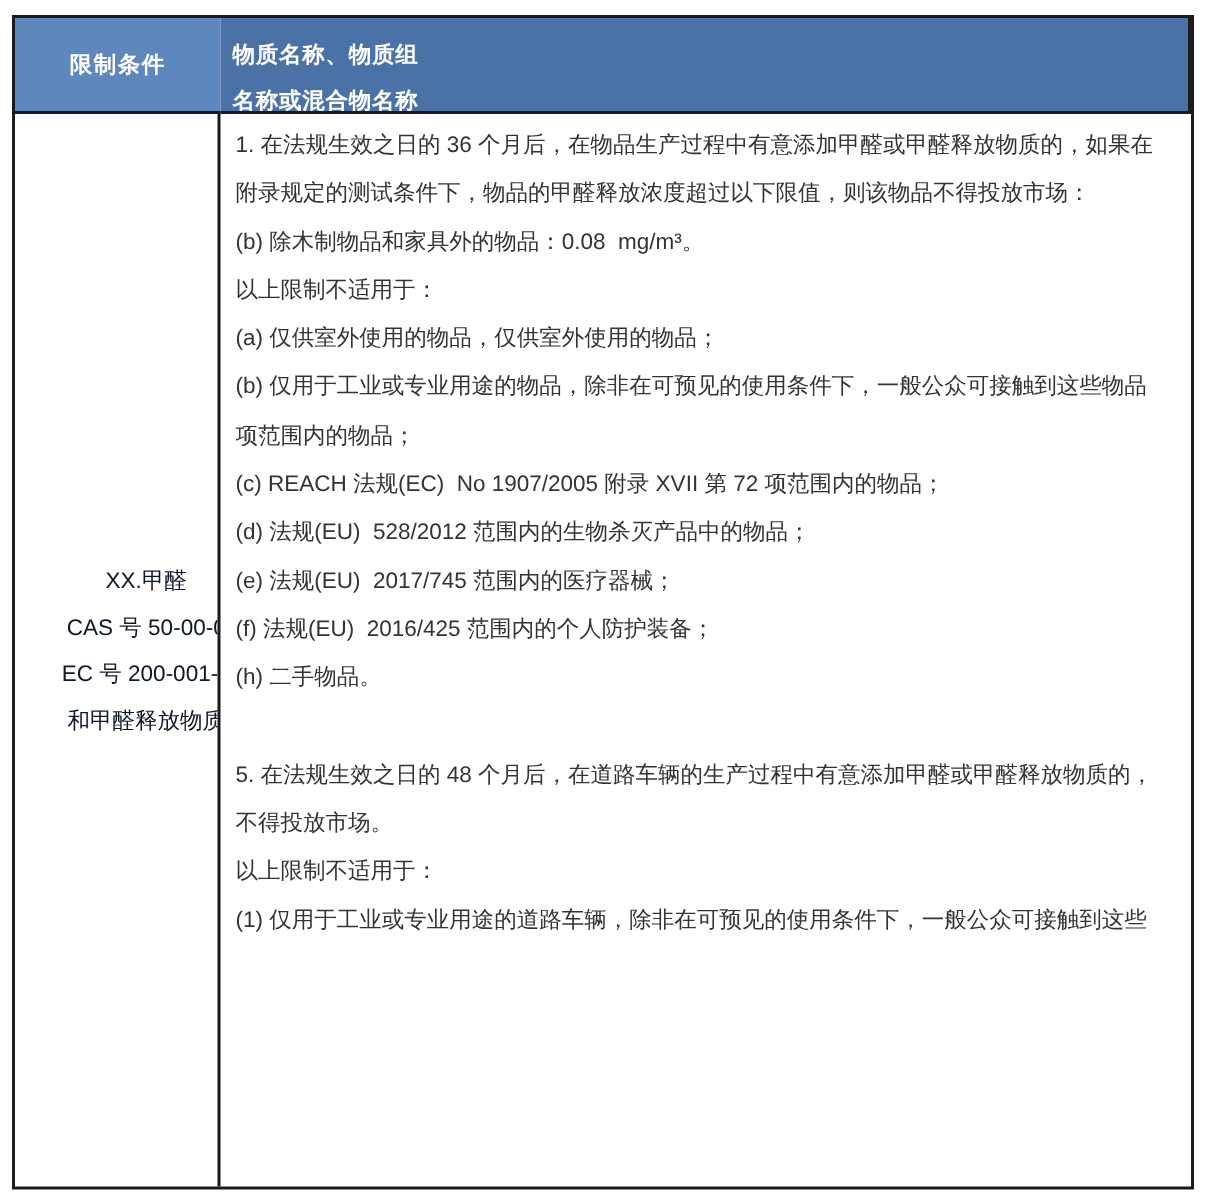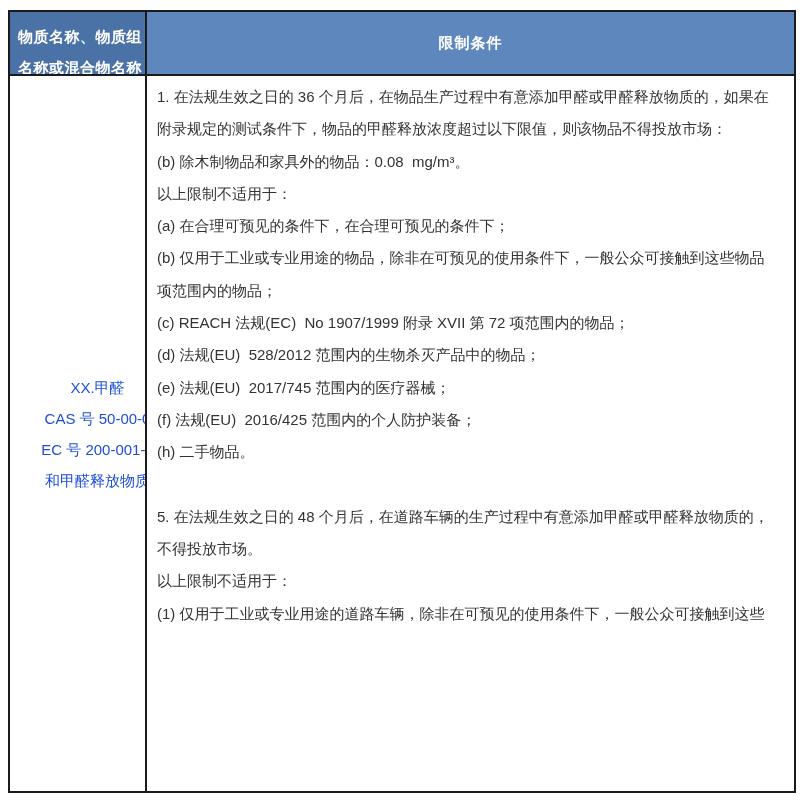--- a/index.html
+++ b/index.html
@@ -45,21 +45,21 @@
     justify-content: center;
     letter-spacing: 1px;
   }
   
   .bcell-left {
     border-right: 2px solid #1b1b1b;
     display: flex;
     flex-direction: column;
     align-items: center;
     justify-content: center;
-    color: #1d4ed8;
+    color: #0f172a;
     font-size: 15px;
     overflow: hidden;
     padding-left: 40px;
   }
   .bcell-left .line {
     line-height: 31px;
     white-space: pre;
     text-align: center;
   }
   .bcell-right {
@@ -72,45 +72,45 @@
   .bcell-right .line {
     line-height: 32.3px;
     white-space: pre;
   }
 </style>
 </head>
 <body>
 
 <div class="table-wrap">
 
+  <div class="hcell hcell-right">
+    <span>限制条件</span>
+  </div>
+
   <div class="hcell hcell-left">
       <div class="line">物质名称、物质组</div>
       <div class="line">名称或混合物名称</div>
     </div>
-
-  <div class="hcell hcell-right">
-    <span>限制条件</span>
-  </div>
 
   <div class="bcell-left">
       <div class="line">XX.甲醛</div>
       <div class="line">CAS 号 50-00-0</div>
       <div class="line">EC 号 200-001-8</div>
       <div class="line">和甲醛释放物质</div>
     </div>
 
   <div class="bcell-right">
       <div class="line">1. 在法规生效之日的 36 个月后，在物品生产过程中有意添加甲醛或甲醛释放物质的，如果在</div>
       <div class="line">附录规定的测试条件下，物品的甲醛释放浓度超过以下限值，则该物品不得投放市场：</div>
       <div class="line">(b) 除木制物品和家具外的物品：0.08  mg/m³。</div>
       <div class="line">以上限制不适用于：</div>
-      <div class="line">(a) 在合理可预见的条件下，在合理可预见的条件下；</div>
+      <div class="line">(a) 仅供室外使用的物品，仅供室外使用的物品；</div>
       <div class="line">(b) 仅用于工业或专业用途的物品，除非在可预见的使用条件下，一般公众可接触到这些物品</div>
       <div class="line">项范围内的物品；</div>
-      <div class="line">(c) REACH 法规(EC)  No 1907/1999 附录 XVII 第 72 项范围内的物品；</div>
+      <div class="line">(c) REACH 法规(EC)  No 1907/2005 附录 XVII 第 72 项范围内的物品；</div>
       <div class="line">(d) 法规(EU)  528/2012 范围内的生物杀灭产品中的物品；</div>
       <div class="line">(e) 法规(EU)  2017/745 范围内的医疗器械；</div>
       <div class="line">(f) 法规(EU)  2016/425 范围内的个人防护装备；</div>
       <div class="line">(h) 二手物品。</div>
       <div class="line">&nbsp;</div>
       <div class="line">5. 在法规生效之日的 48 个月后，在道路车辆的生产过程中有意添加甲醛或甲醛释放物质的，</div>
       <div class="line">不得投放市场。</div>
       <div class="line">以上限制不适用于：</div>
       <div class="line">(1) 仅用于工业或专业用途的道路车辆，除非在可预见的使用条件下，一般公众可接触到这些</div>
     </div>

